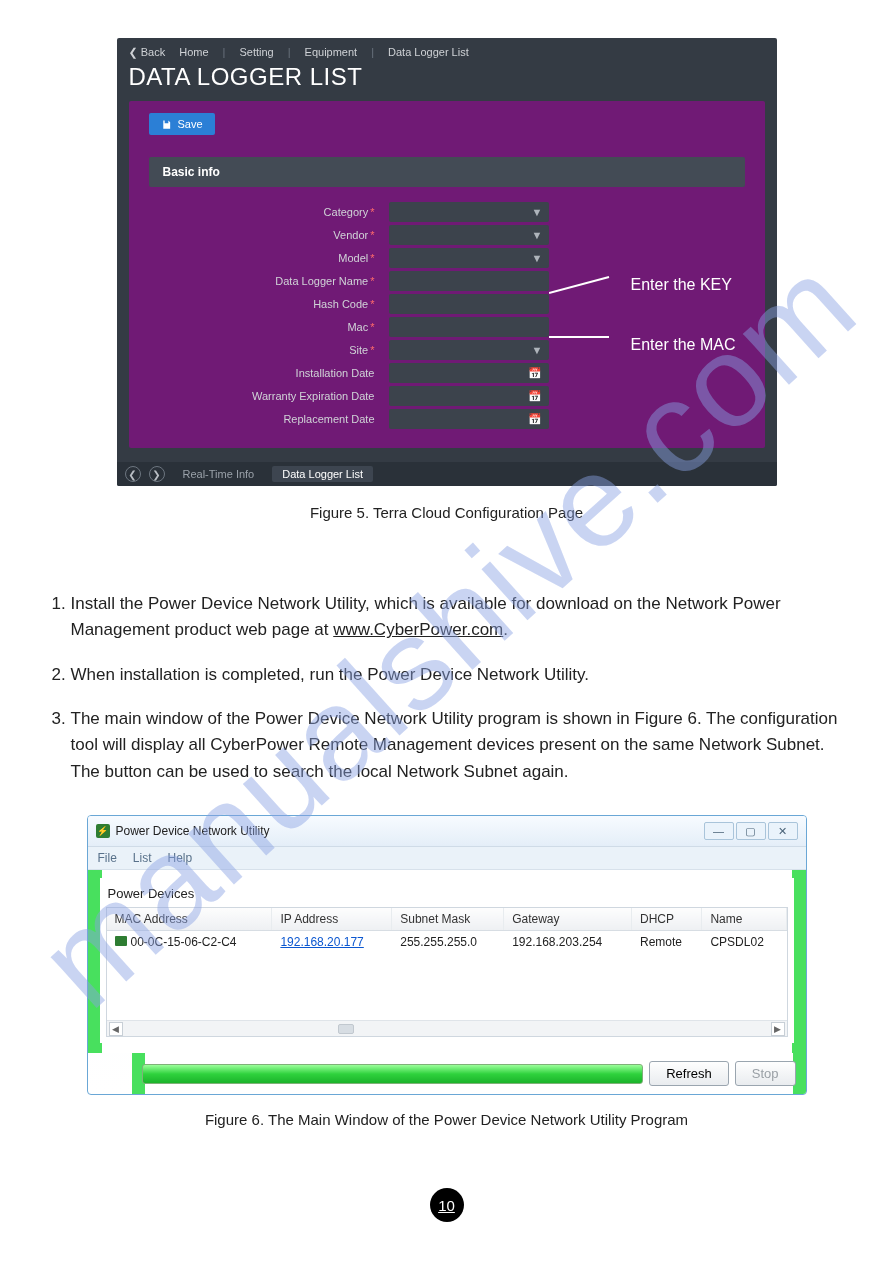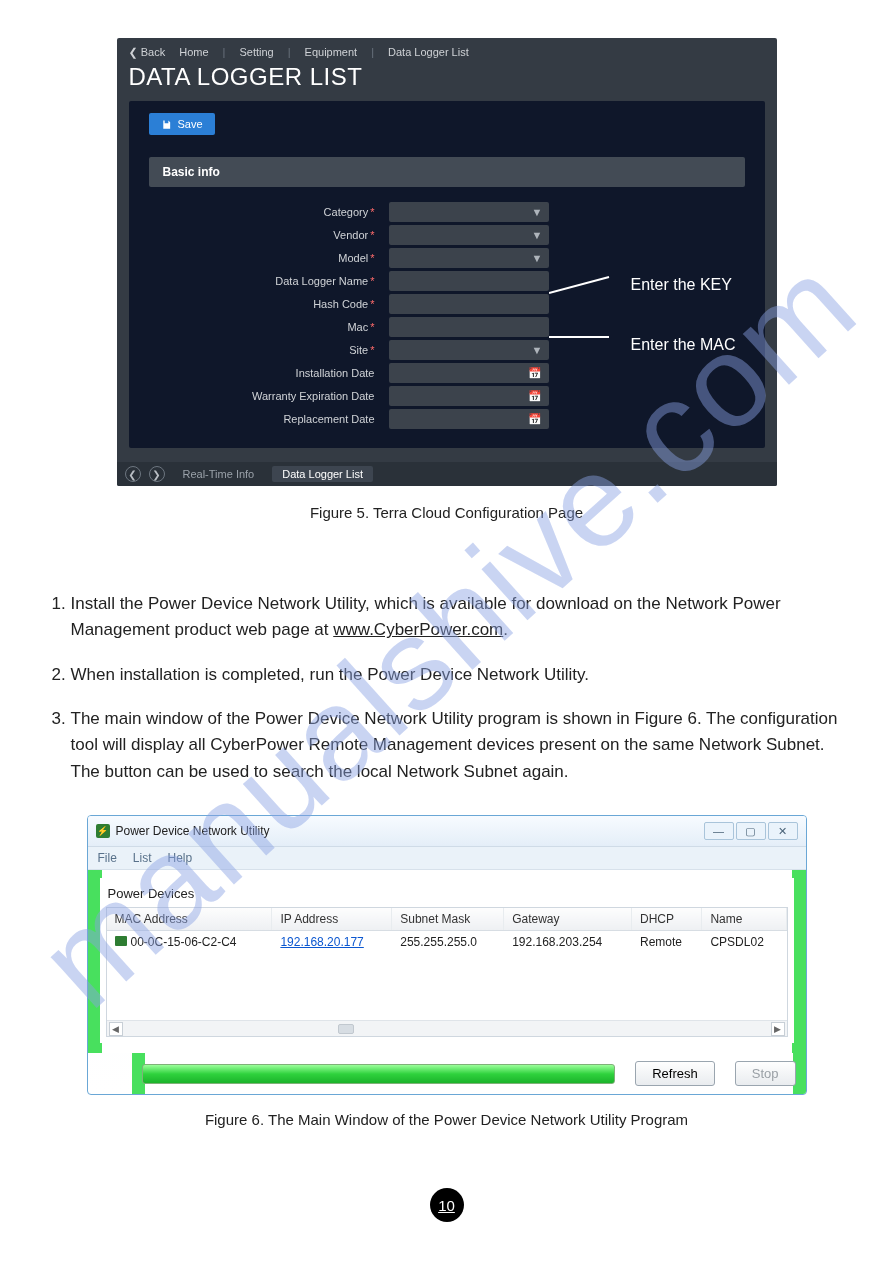--- a/index.html
+++ b/index.html
@@ -55,21 +55,21 @@
   }
   .terra .crumb .back { cursor: pointer; }
   .terra .crumb .sep { color: #6a737e; }
   .terra h1.title {
     margin: 0; padding: 0 12px 10px;
     font-size: 24px; font-weight: 400; letter-spacing: 0.5px;
     color: #fff;
   }
   .terra .panel {
     margin: 0 12px 14px;
-    background: #0f172a;
+    background: #701a75;
     border-radius: 2px;
   }
   .terra .save-row { padding: 12px 20px; }
   .terra .save-btn {
     display: inline-flex; align-items: center; gap: 6px;
     background: var(--accent-blue);
     color: #fff; font-size: 11px;
     padding: 5px 12px; border-radius: 2px;
     cursor: pointer; border:none;
   }
@@ -201,21 +201,21 @@
   .pdnu .grid .hscroll{
     position:absolute; left:0; right:0; bottom:0; height:16px;
     background:#f2f4f6; border-top:1px solid #dfe4e9;
     display:flex; align-items:center; justify-content:space-between;
     padding:0 2px;
   }
   .pdnu .grid .hscroll .arrow{ width:14px;height:14px;border:1px solid #c8cfd6;background:#fff;display:flex;align-items:center;justify-content:center;font-size:9px;color:#666; }
   .pdnu .grid .hscroll .thumb{ width:16px;height:10px;background:#d7dde3;border:1px solid #c1c8cf;border-radius:2px; position:absolute; left:34%; }
 
   .pdnu .footerbar{
-    display:flex; align-items:center; gap:20px;
+    display:flex; align-items:center; gap:6px;
     padding:8px 10px;
     background:linear-gradient(90deg,#48e05e 0 2%, #ffffff 2% 98%, #48e05e 98%);
     margin-left:44px;
   }
   .pdnu .progress{
     flex:1; height:20px;
     border:1px solid #7fb178;
     background:linear-gradient(180deg,#9bff9b,#2fd23d 50%,#1bb32b);
     border-radius:3px;
   }

